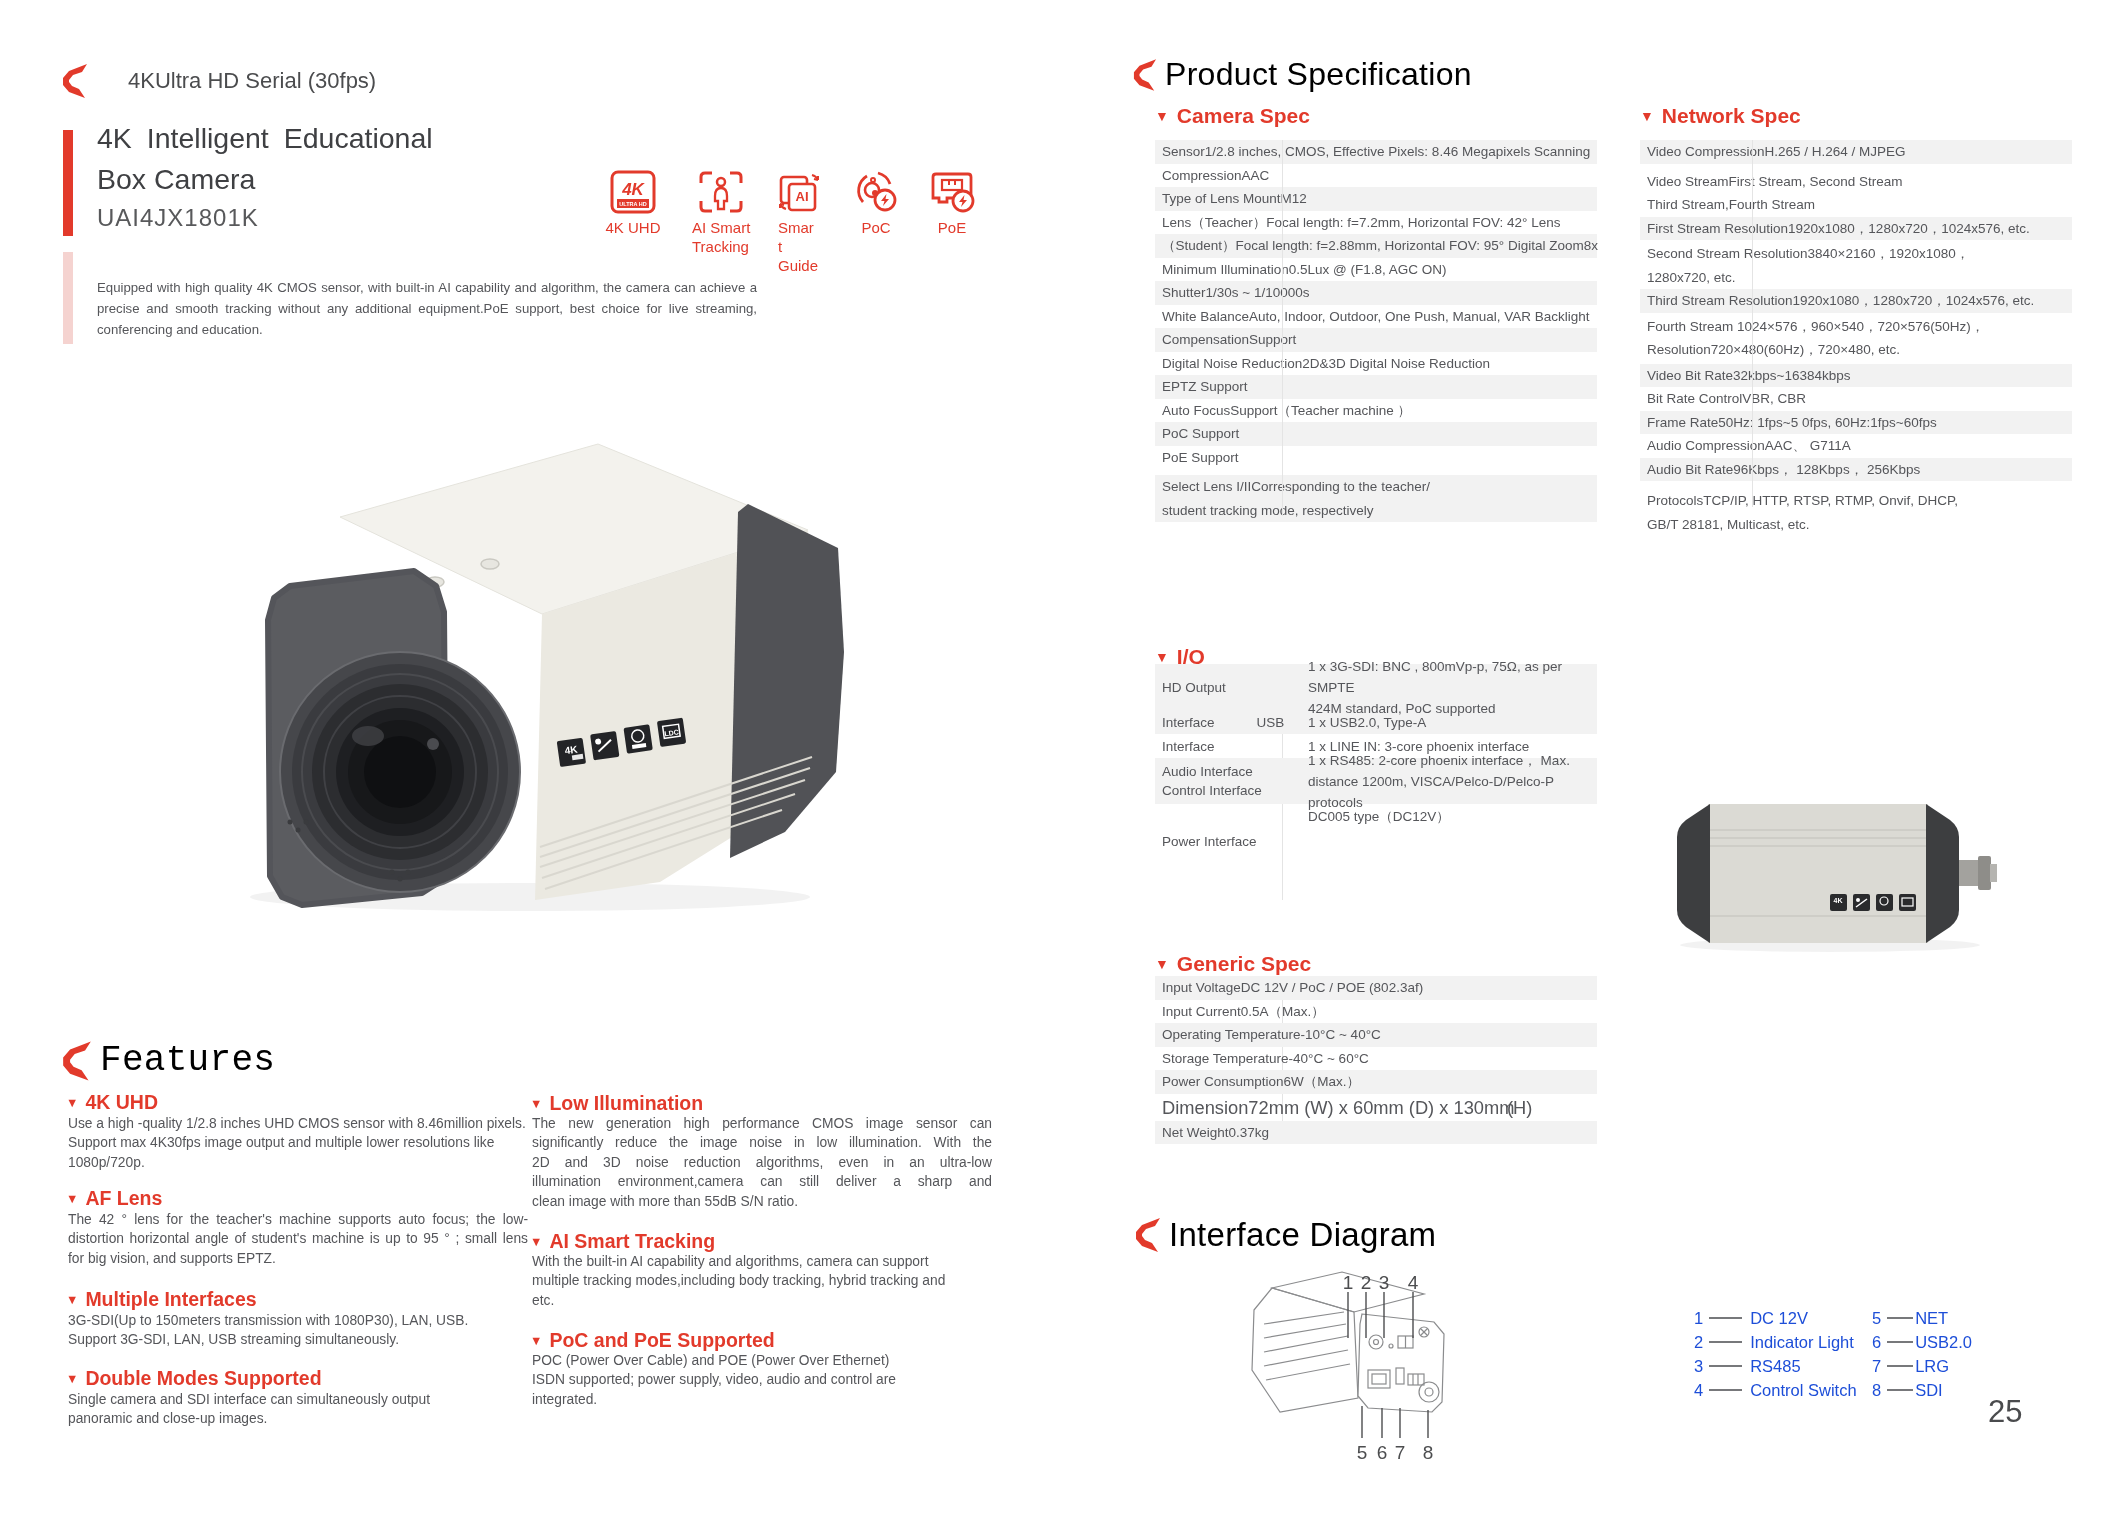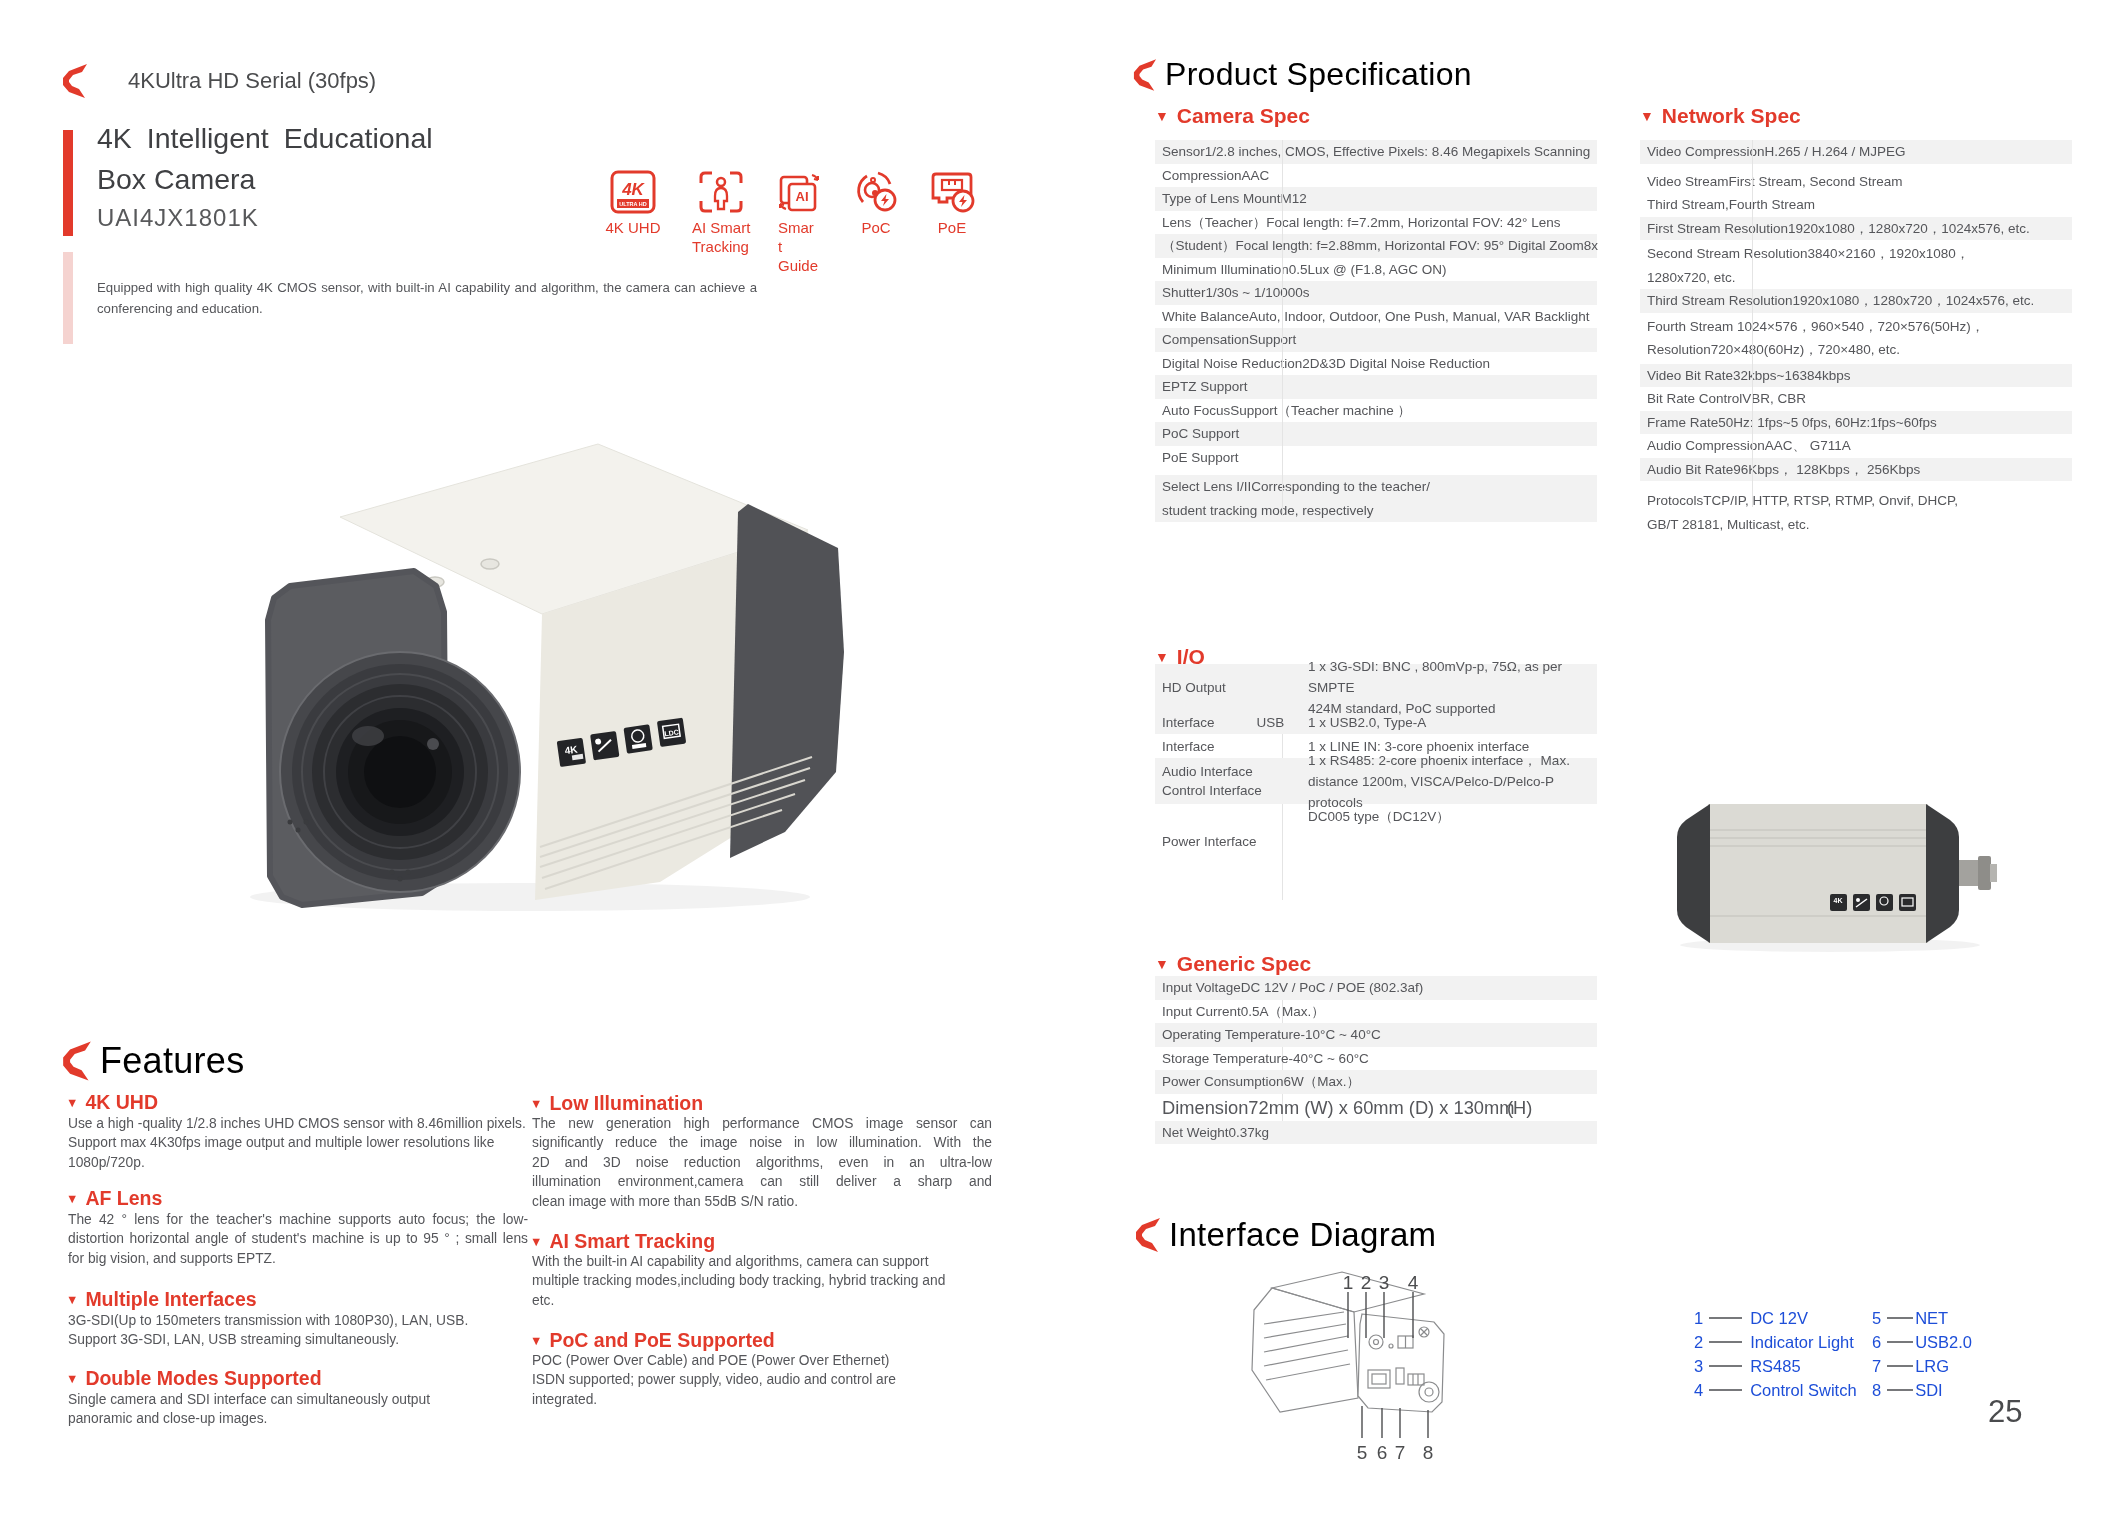--- a/index.html
+++ b/index.html
@@ -69,20 +69,21 @@
 <div class="abs redbar" style="left:63px;top:130px;width:10px;height:106px;"></div>
 <div class="abs pinkbar" style="left:63px;top:252px;width:10px;height:92px;"></div>
 <div class="abs" style="left:97px;top:118px;">
   <div class="title1">4K Intelligent Educational</div>
   <div class="title2">Box Camera</div>
   <div class="model">UAI4JX1801K</div>
 </div>
 
 <div class="abs desc" style="left:97px;top:277px;">
   <div class="dline">Equipped with high quality 4K CMOS sensor, with built-in AI capability and algorithm, the camera can achieve a</div>
+  <div class="dline">precise and smooth tracking without any additional equipment.PoE support, best choice for live streaming,</div>
   <div class="dlast">conferencing and education.</div>
 </div>
 
 <div class="abs" style="left:610px;top:170px;width:46px;">
   <svg width="46" height="44" viewBox="0 0 46 44">
     <rect x="2" y="2" width="42" height="40" rx="6" fill="none" stroke="#e23a2b" stroke-width="3"></rect>
     <text x="23" y="25" font-size="17" font-weight="bold" font-style="italic" fill="#e23a2b" text-anchor="middle" font-family="Liberation Sans, sans-serif">4K</text>
     <rect x="7" y="29" width="32" height="9" fill="#e23a2b"></rect>
     <text x="23" y="36" font-size="5.5" font-weight="bold" fill="#ffffff" text-anchor="middle" font-family="Liberation Sans, sans-serif">ULTRA HD</text>
   </svg>
@@ -329,21 +330,21 @@
   <div class="r g">Operating Temperature-10°C ~ 40°C</div>
   <div class="r">Storage Temperature-40°C ~ 60°C</div>
   <div class="r g">Power Consumption6W（Max.）</div>
   <div class="dimrow">
     <span>Dimension72mm (W) x 60mm (D) x 130mm</span>
     <span class="dimH">(H)</span>
   </div>
   <div class="r g">Net Weight0.37kg</div>
 </div>
 
-<div class="abs hrow" style="left:62px;top:1040px;">
+<div class="abs hrow" style="left:62px;top:1040px;font-family:Liberation Mono, monospace;">
   <svg class="mark" width="30" height="40" viewBox="0 0 26 34">
     <path d="M25,0 L7,7 L1,14 L1,21 L7,28 L23,34 L17,25 L10,22 L7,18 L7,16 L11,11 L20,8 Z"></path>
   </svg>
   <span class="bigh" style="font-size:36px;">Features</span>
 </div>
 
 <div class="abs fhead" style="left:66px;top:1091px;">
   <span class="tri">▼</span><span>4K UHD</span>
 </div>
 <div class="abs fbody" style="left:68px;top:1114px;width:458px;">

